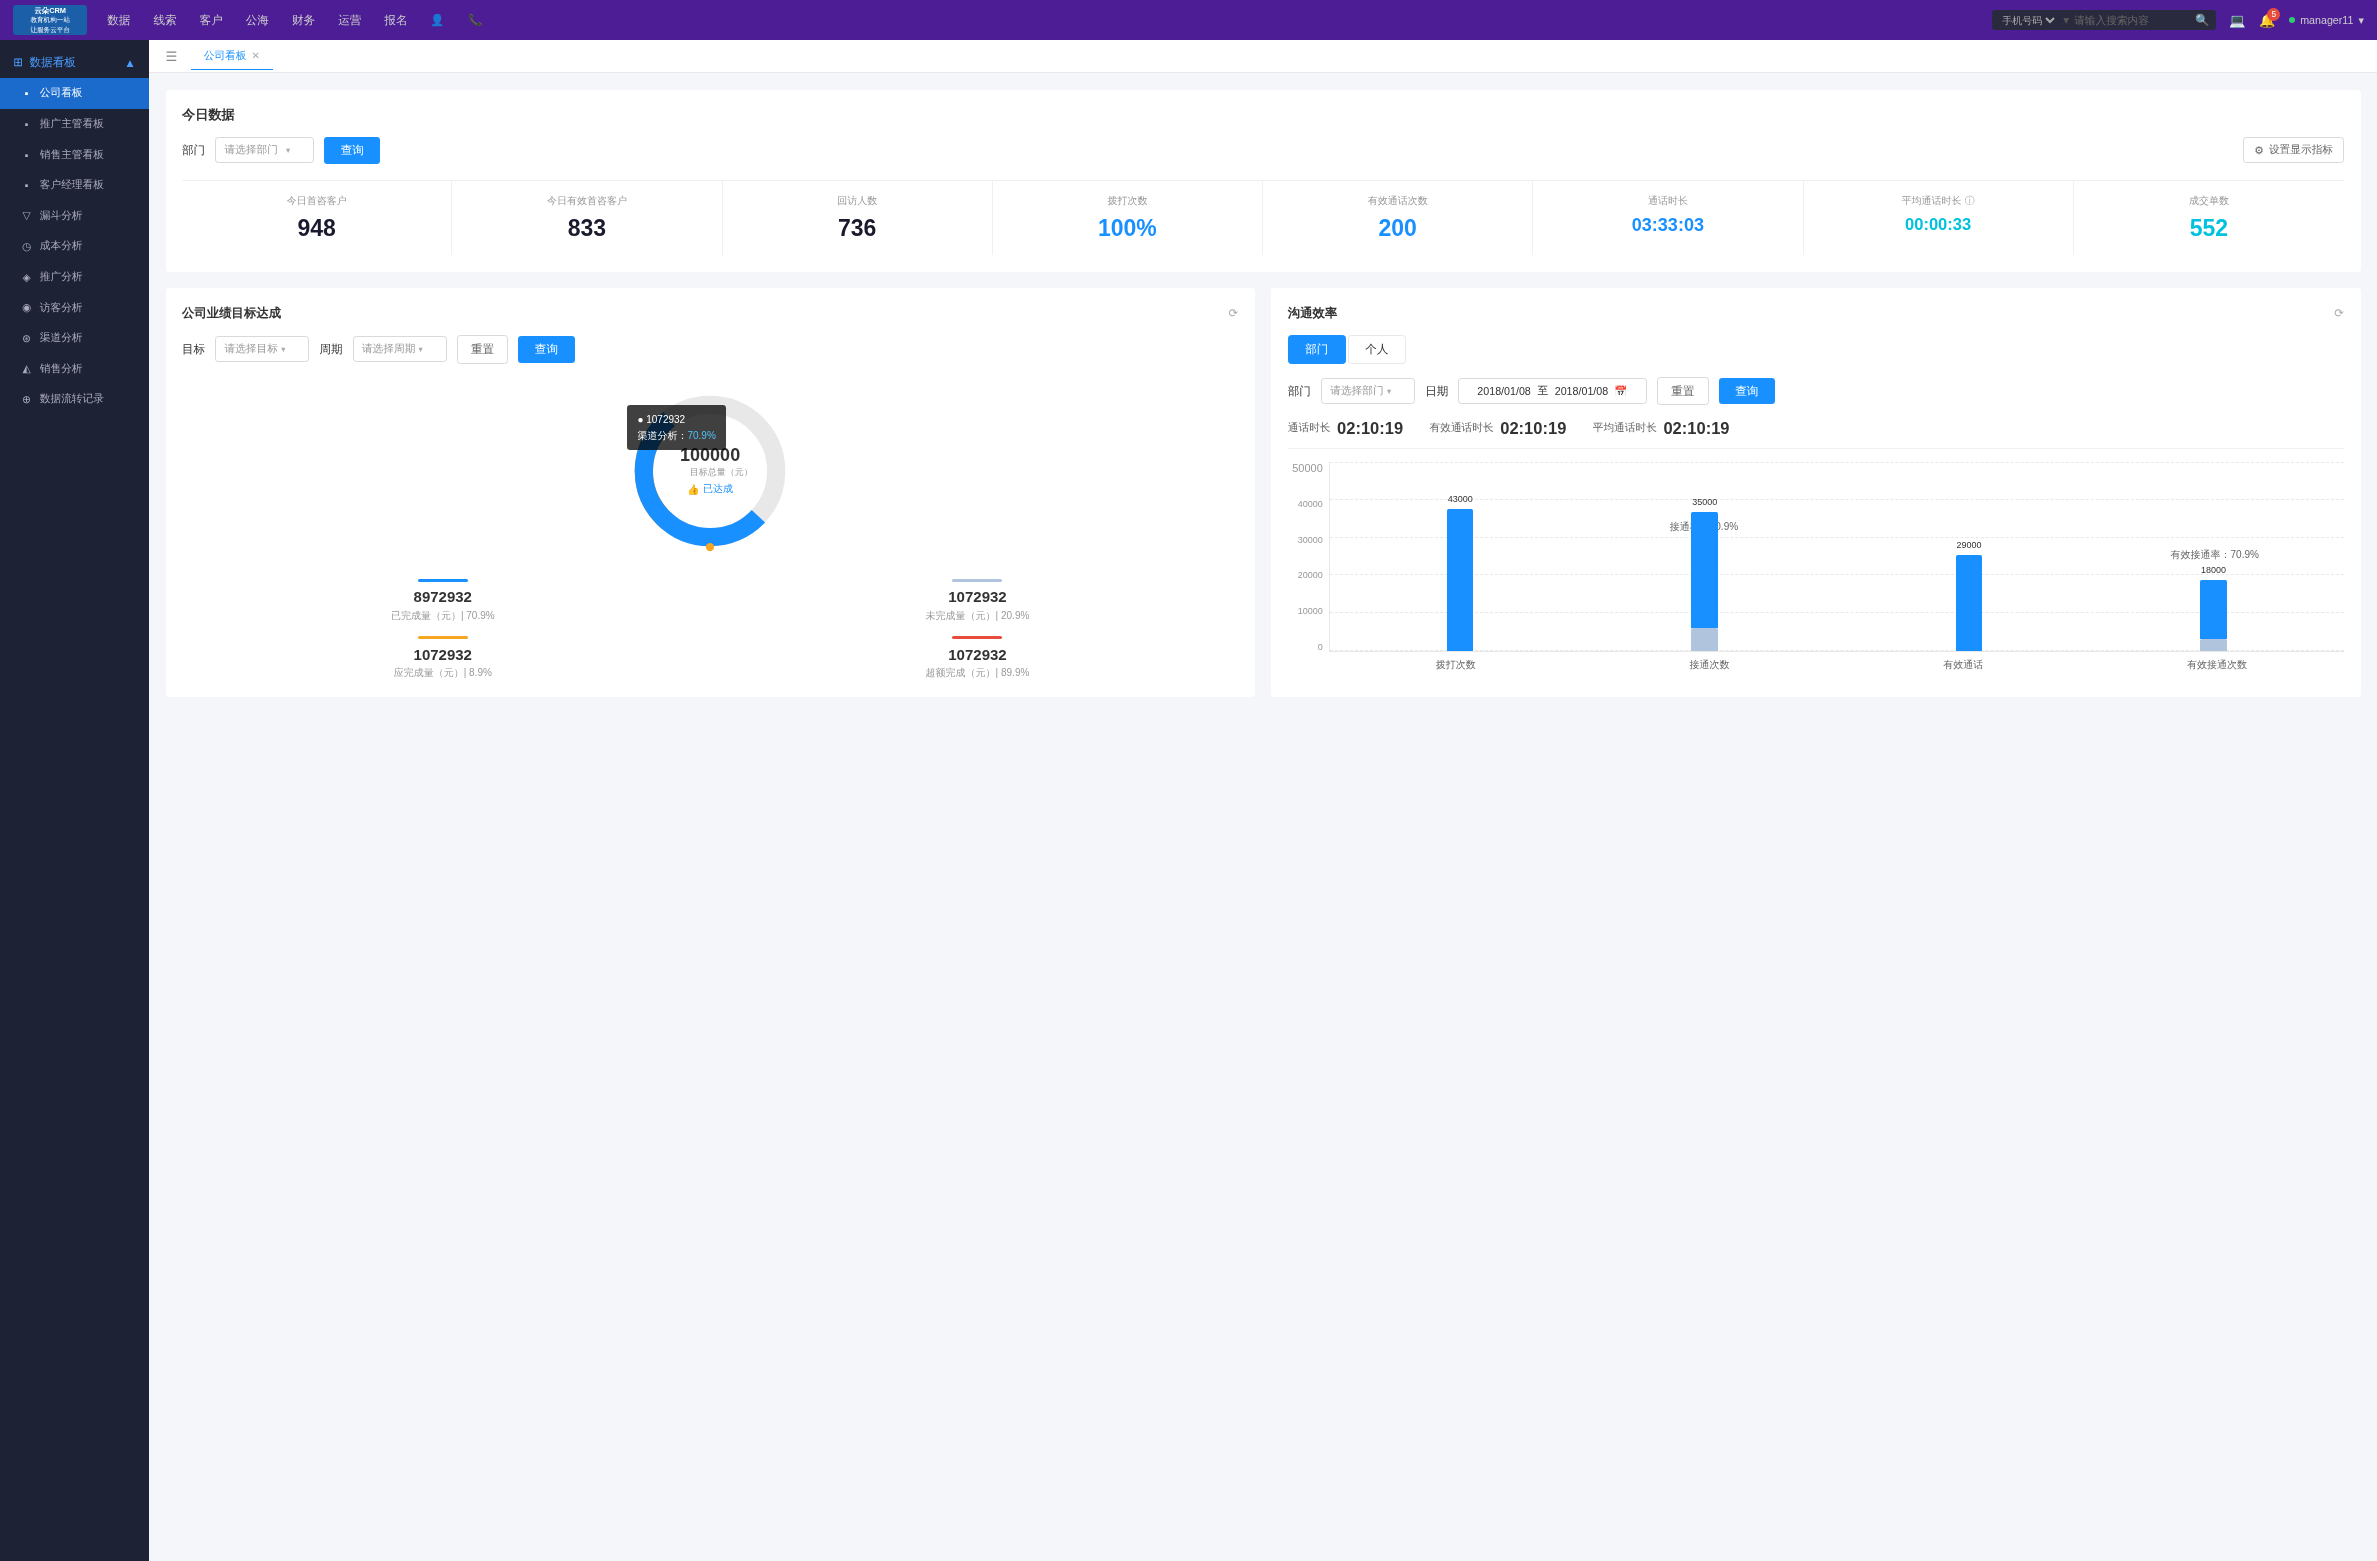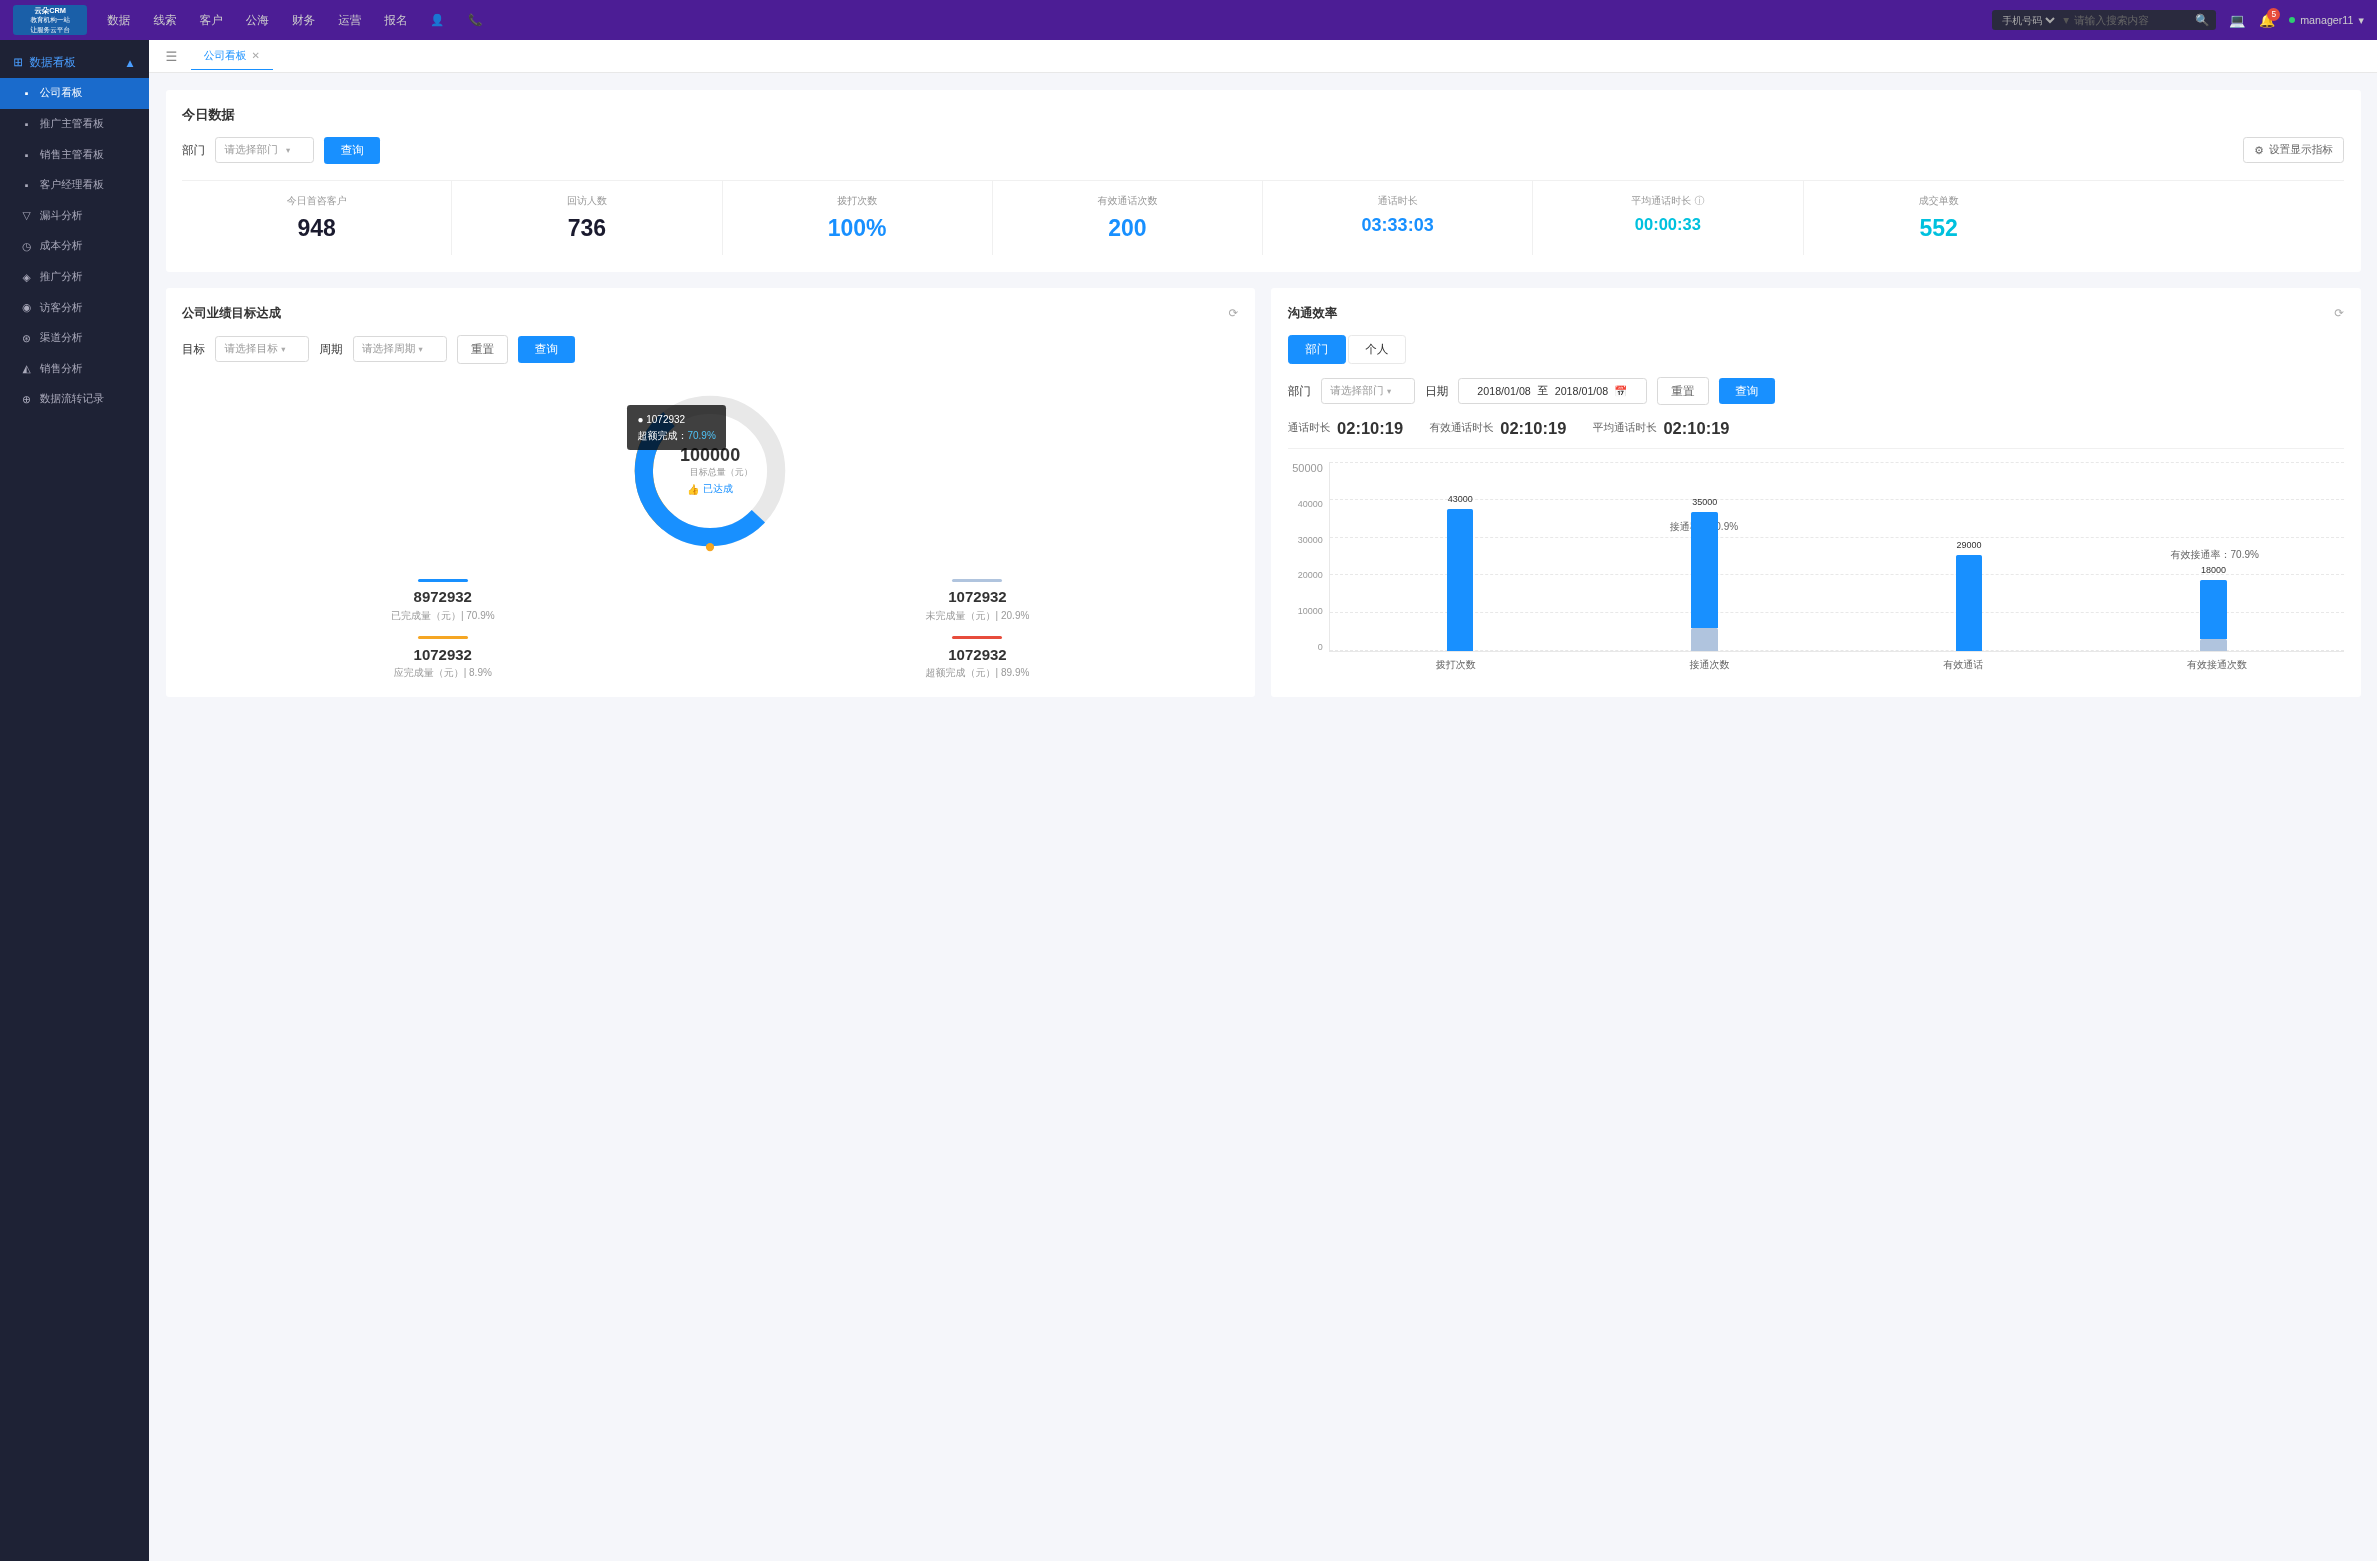--- a/index.html
+++ b/index.html
@@ -235,20 +235,24 @@
             <span>⚙</span>
             <span>设置显示指标</span>
           </div>
         </div>
         <div class="stats-grid">
           <div class="stat-item">
             <div class="stat-label">今日首咨客户</div>
             <div class="stat-value dark">948</div>
           </div>
           <div class="stat-item">
+            <div class="stat-label">今日有效首咨客户</div>
+            <div class="stat-value dark">833</div>
+          </div>
+          <div class="stat-item">
             <div class="stat-label">回访人数</div>
             <div class="stat-value dark">736</div>
           </div>
           <div class="stat-item">
             <div class="stat-label">拨打次数</div>
             <div class="stat-value blue">100%</div>
           </div>
           <div class="stat-item">
             <div class="stat-label">有效通话次数</div>
             <div class="stat-value blue">200</div>
@@ -309,21 +313,21 @@
                 <div class="donut-value">100000</div>
                 <div class="donut-sublabel">目标总量（元）</div>
                 <div class="donut-badge">
                   <span>👍</span>
                   <span>已达成</span>
                 </div>
               </div>
               
               <div class="tooltip-bubble">
                 <div>● <span>1072932</span></div>
-                <div><span>超额完成：</span><span class="highlight">70.9%</span></div>
+                <div><span>渠道分析：</span><span class="highlight">70.9%</span></div>
               </div>
             </div>
           </div>
 
           <div class="goal-stats">
             <div class="goal-stat">
               <div class="goal-stat-bar" style="background:#1890ff; width:50px;"></div>
               <div class="goal-stat-value">8972932</div>
               <div class="goal-stat-label">已完成量（元）| 70.9%</div>
             </div>

